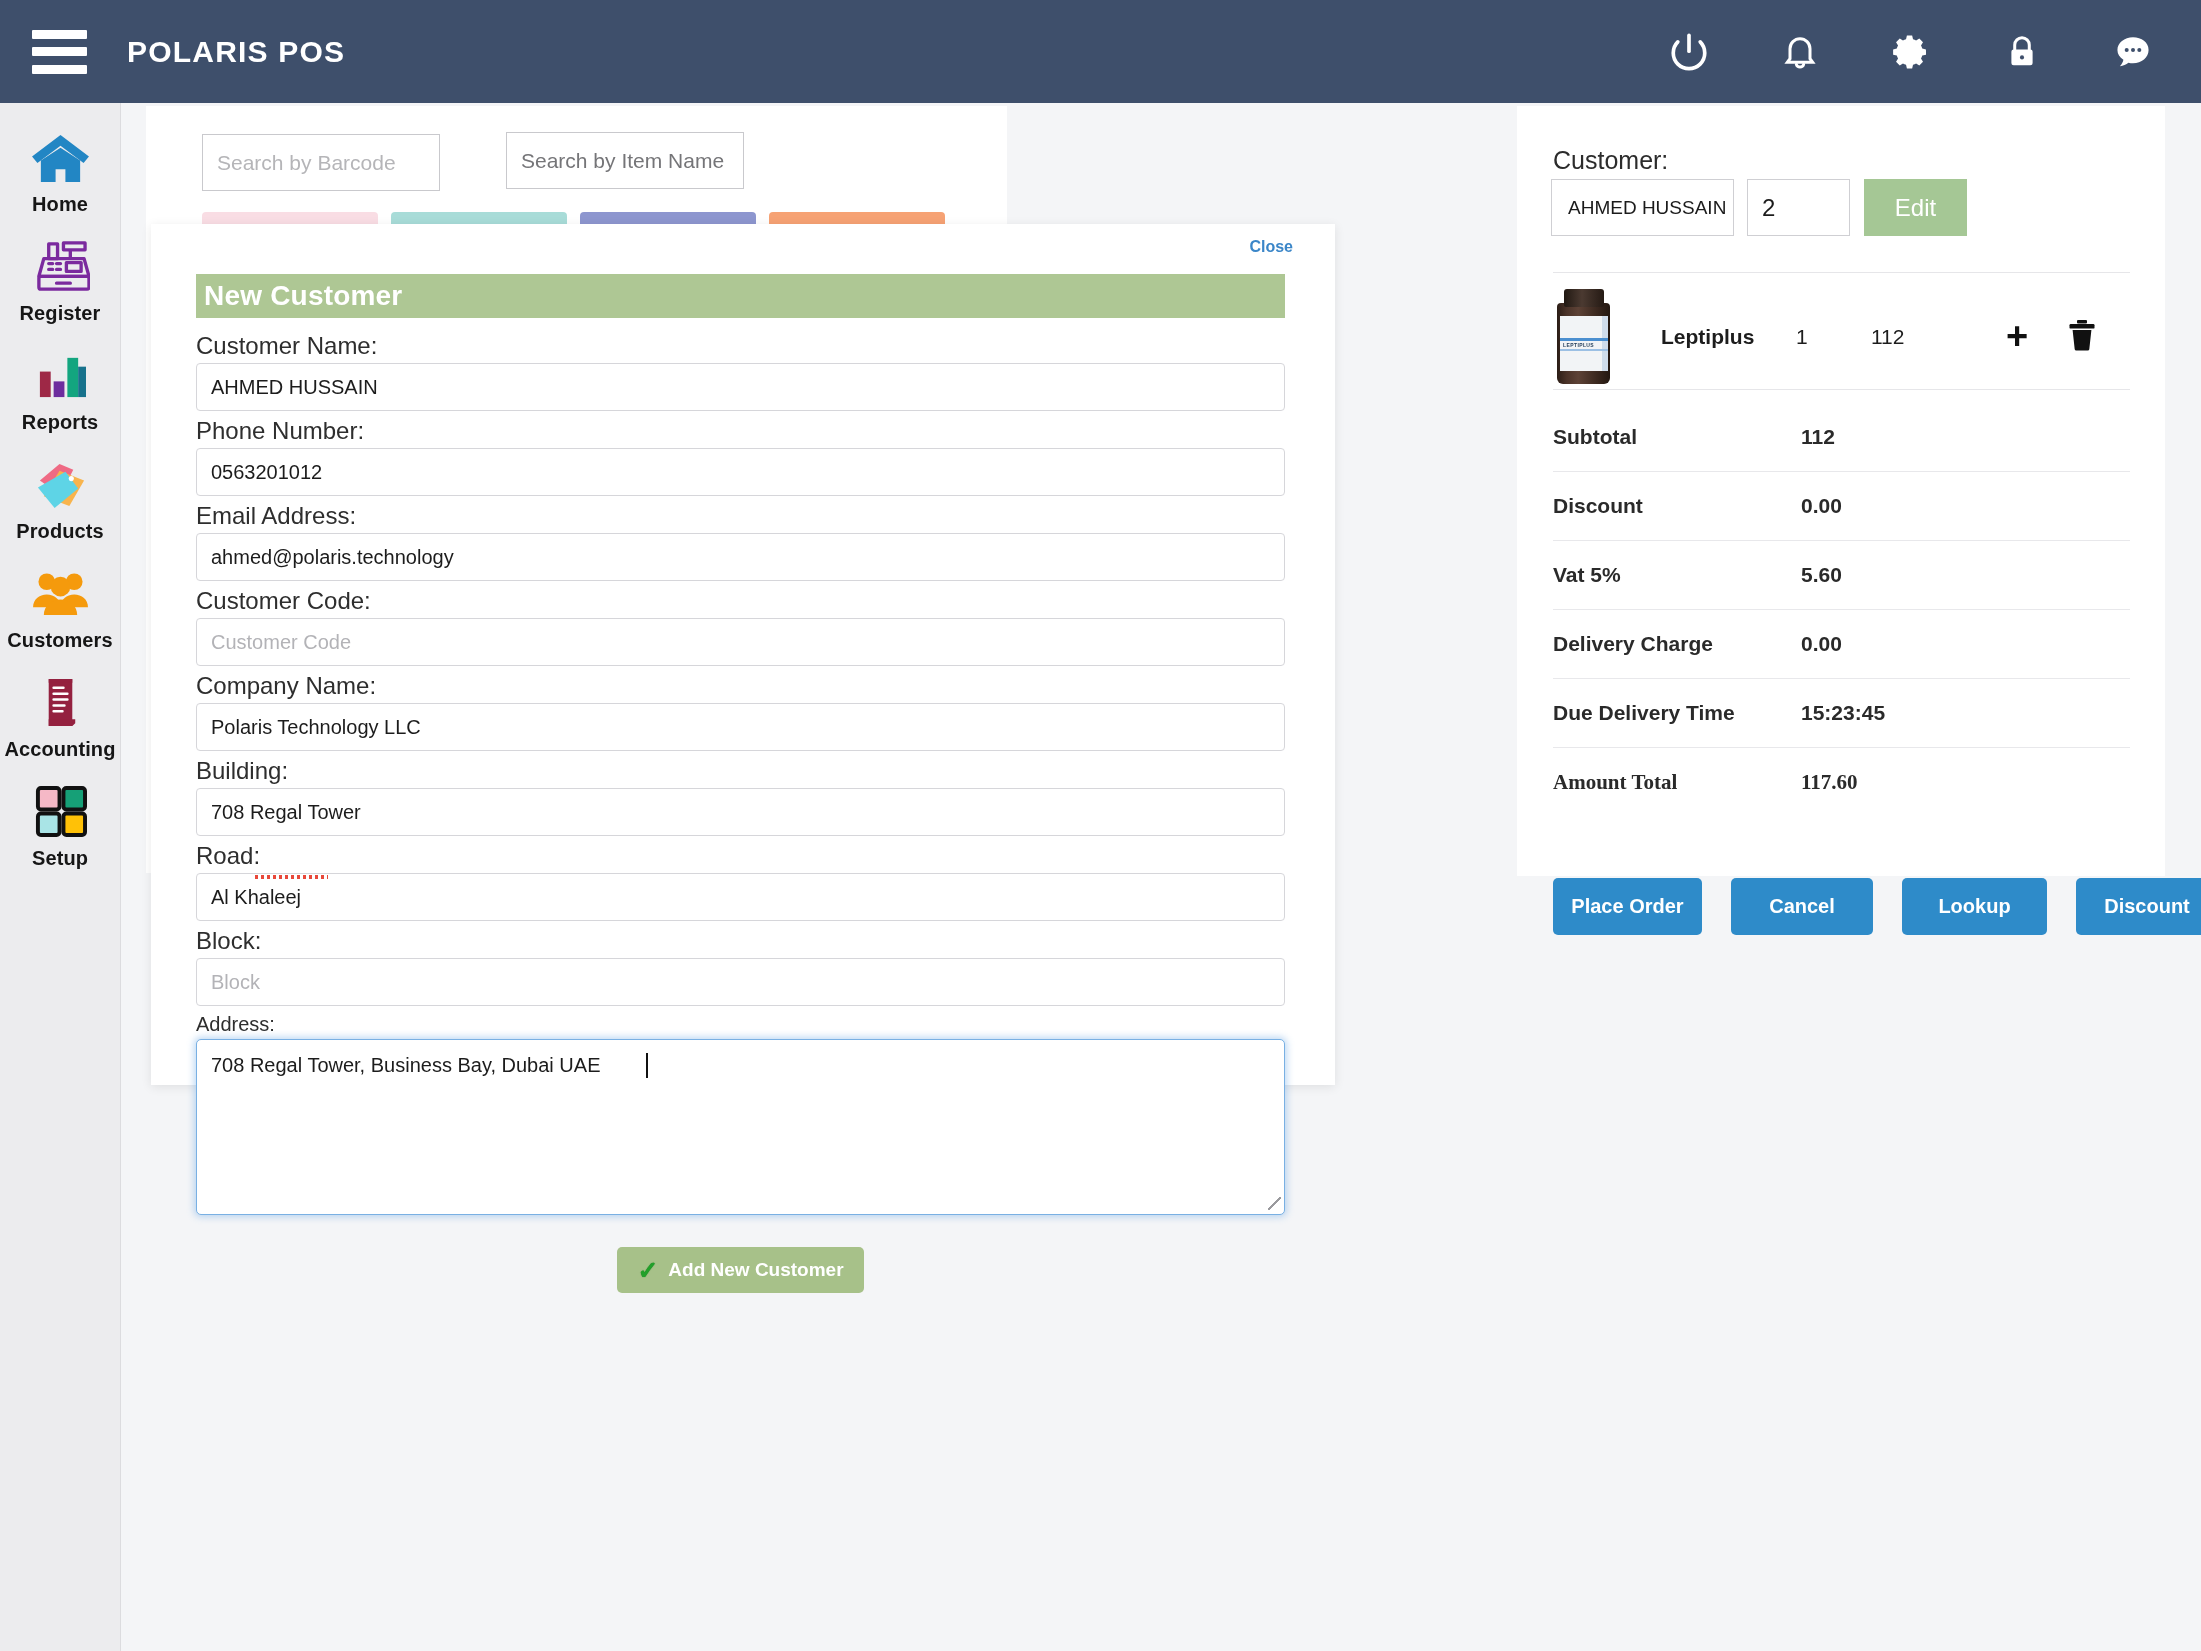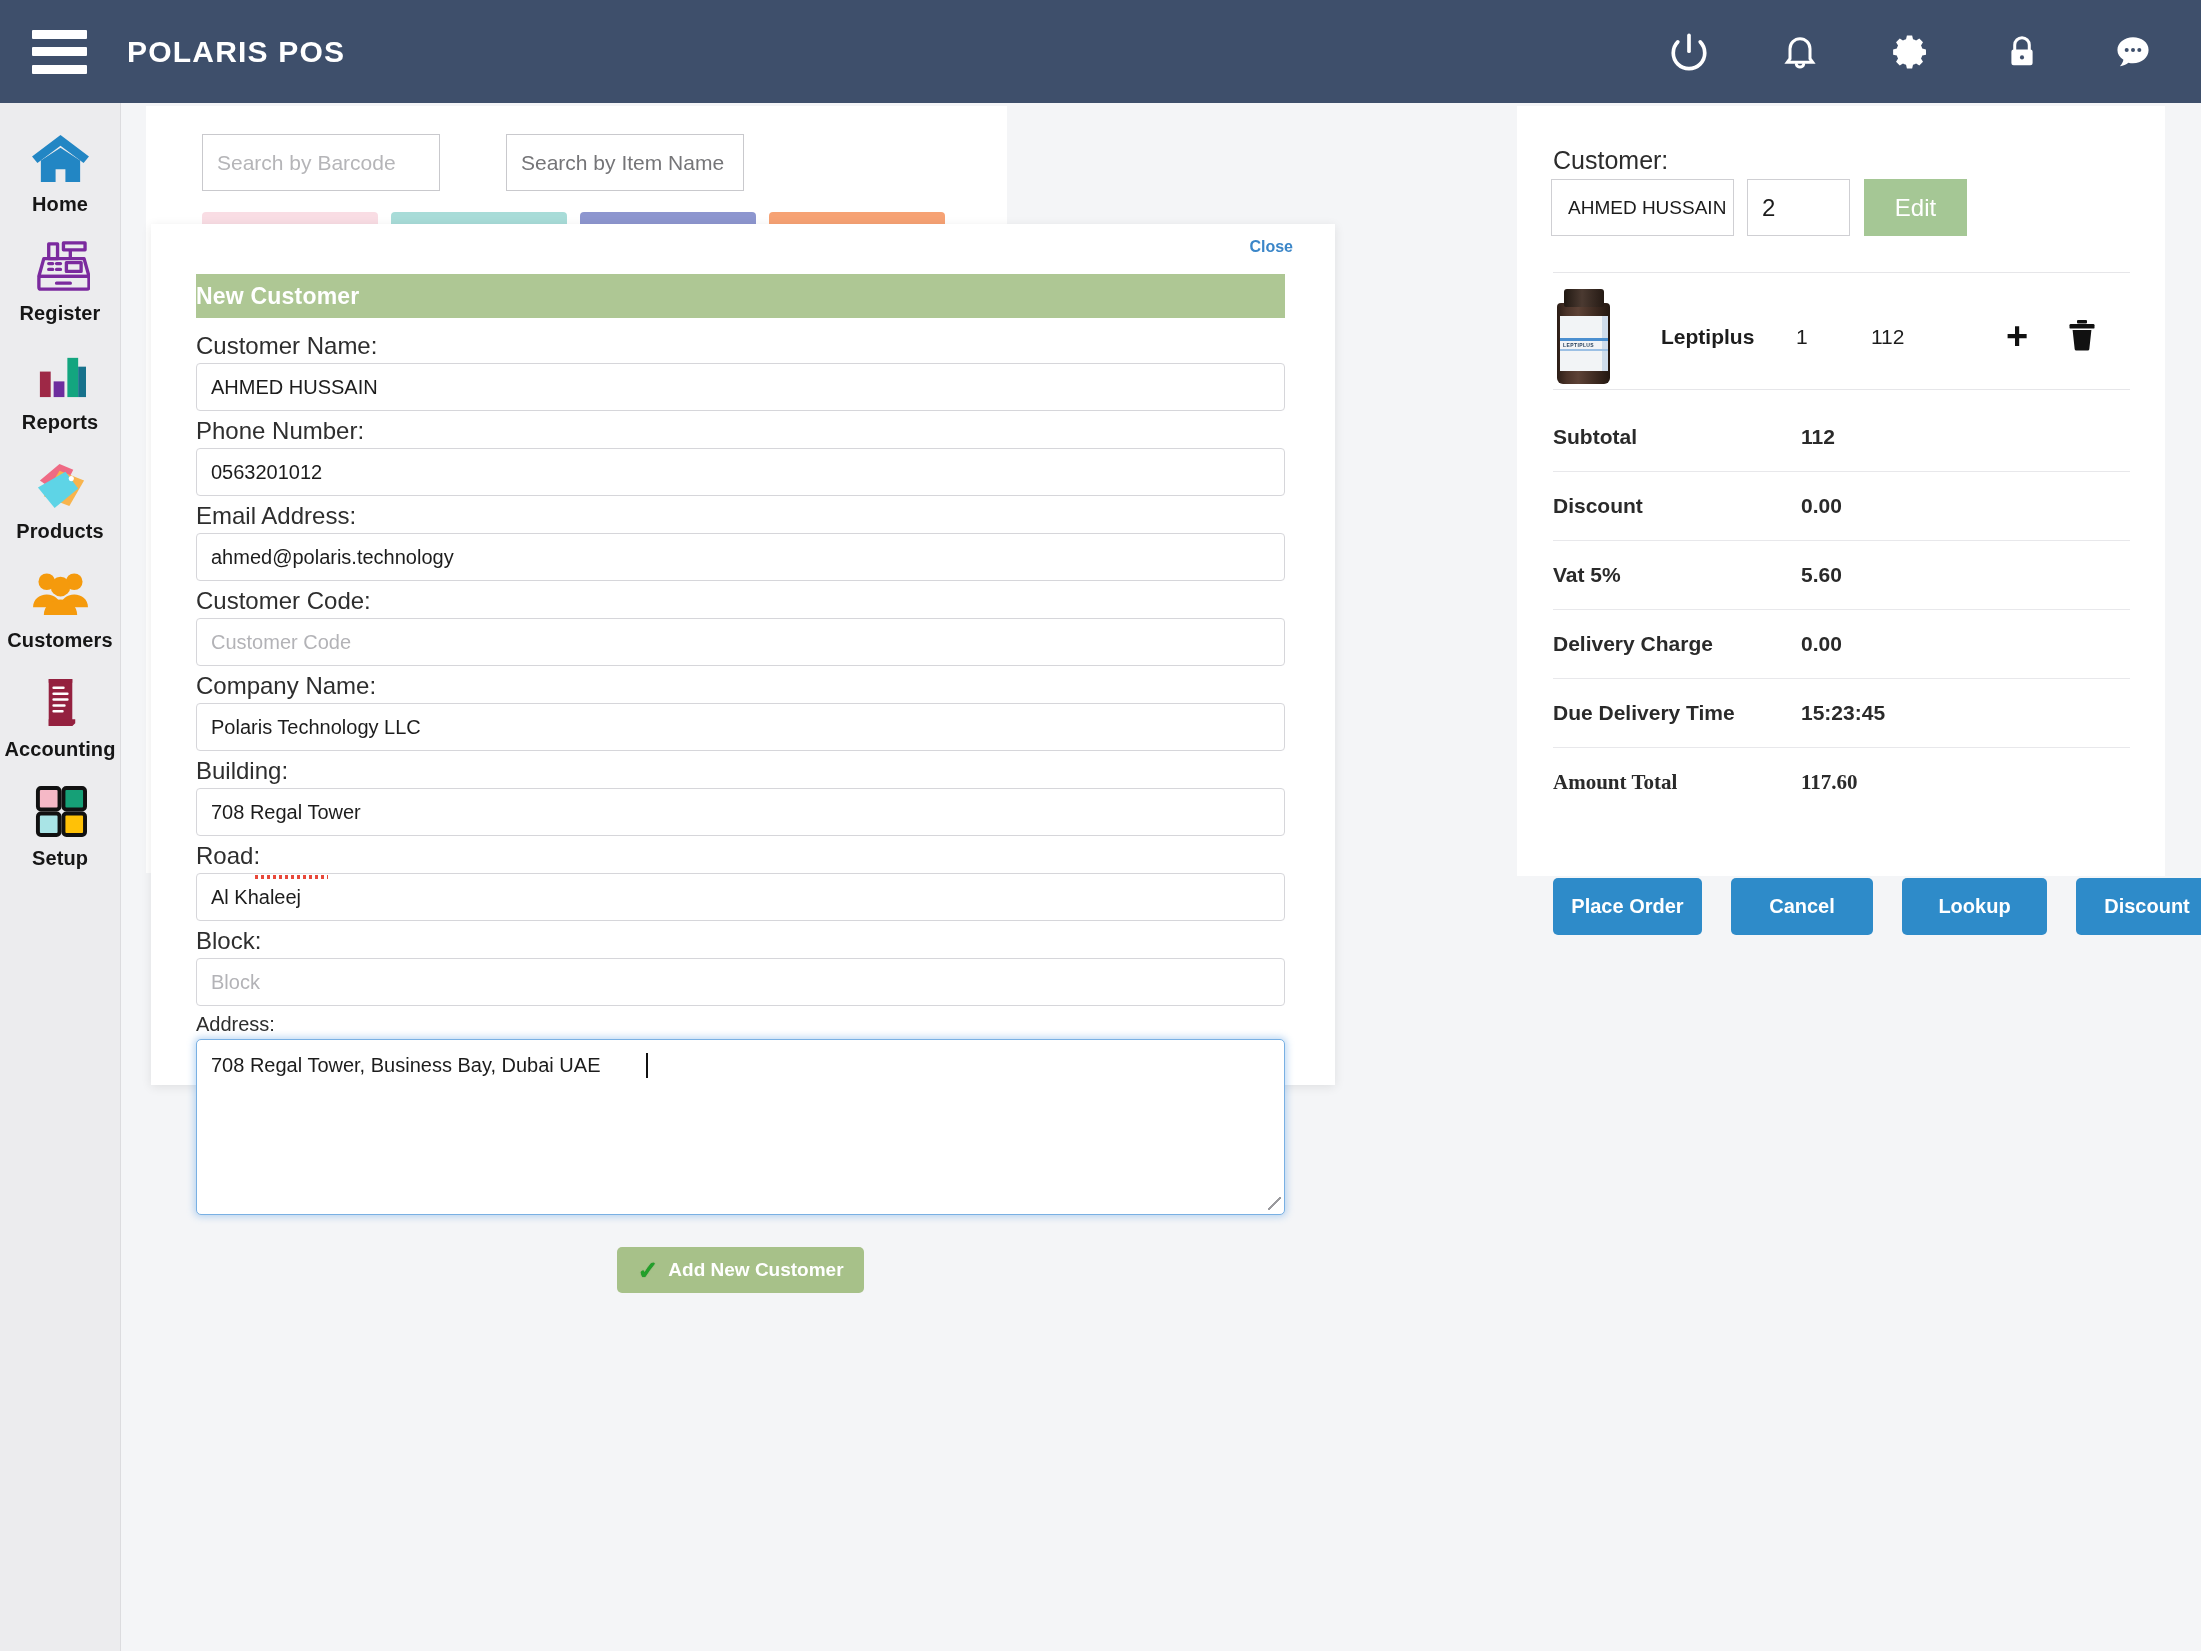--- a/index.html
+++ b/index.html
@@ -54,21 +54,21 @@
 
   
   .main {
     position: absolute; top: 103px; left: 121px;
     width: 2081px; height: 1548px; background: #f4f5f7;
   }
   .left-panel {
     position: absolute; left: 25px; top: 3px;
     width: 861px; height: 767px; background: #ffffff;
   }
-  .search-row { position: absolute; left: 56px; top: 28px; display: flex; align-items: flex-end; }
+  .search-row { position: absolute; left: 56px; top: 28px; display: flex; }
   .search-box {
     width: 238px; height: 57px; border: 1px solid #c9c9cd; background: #fff;
     font-size: 21px; padding-left: 14px; color: #333;
     font-family: "Liberation Sans", sans-serif;
   }
   .search-box::placeholder { color: #b5b5b8; }
   .search-box.dark::placeholder { color: #757578; }
   .search-box.second { margin-left: 66px; margin-top: -2px; }
 
   .cat-tabs { position: absolute; left: 56px; top: 106px; display: flex; gap: 13px; }
@@ -82,22 +82,22 @@
   }
   .modal-close {
     position: absolute; right: 42px; top: 14px;
     color: #3b86c8; font-size: 16px; font-weight: bold; cursor: pointer;
   }
   .modal-head {
     position: absolute; left: 45px; top: 50px; width: 1089px; height: 44px;
     background: #aec794; display: flex; align-items: center;
   }
   .modal-head-title {
-    color: #ffffff; font-size: 23px; font-weight: bold;
-    margin-left: 0; letter-spacing: 0.2px;
+    color: #ffffff; font-size: 28px; font-weight: bold;
+    margin-left: 8px; letter-spacing: 0.2px;
   }
   .form { position: absolute; left: 45px; top: 102px; width: 1089px; }
   .field { margin-bottom: 0; }
   .field-label {
     font-size: 24px; color: #2e2e2e; display: block;
     margin-bottom: 3px; margin-top: 6px;
   }
   .field-input {
     width: 1089px; height: 48px; border: 1px solid #d6d6da; border-radius: 4px;
     background: #fff; font-size: 20px; color: #1c1c1c; padding-left: 14px;

